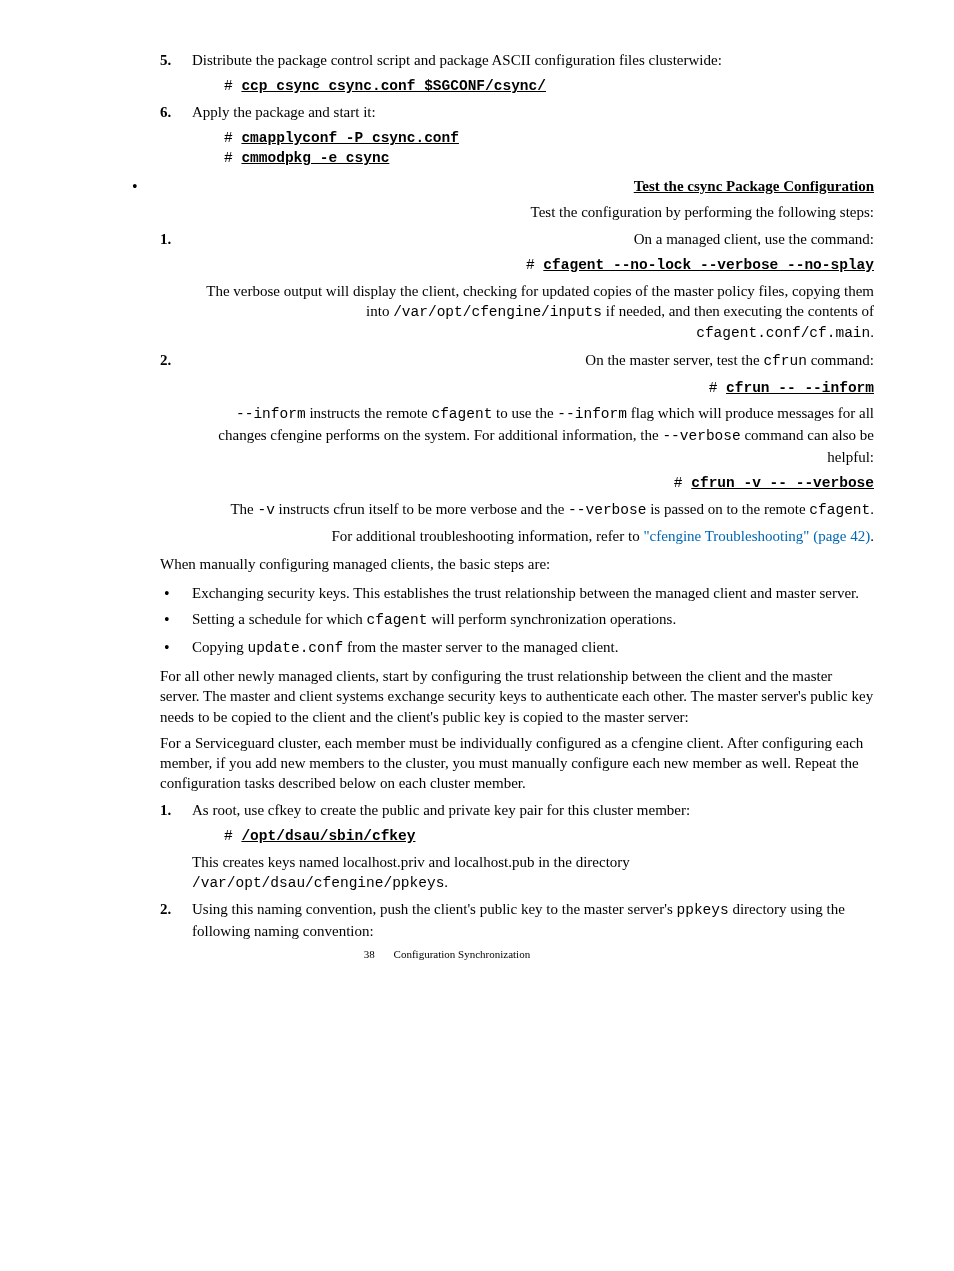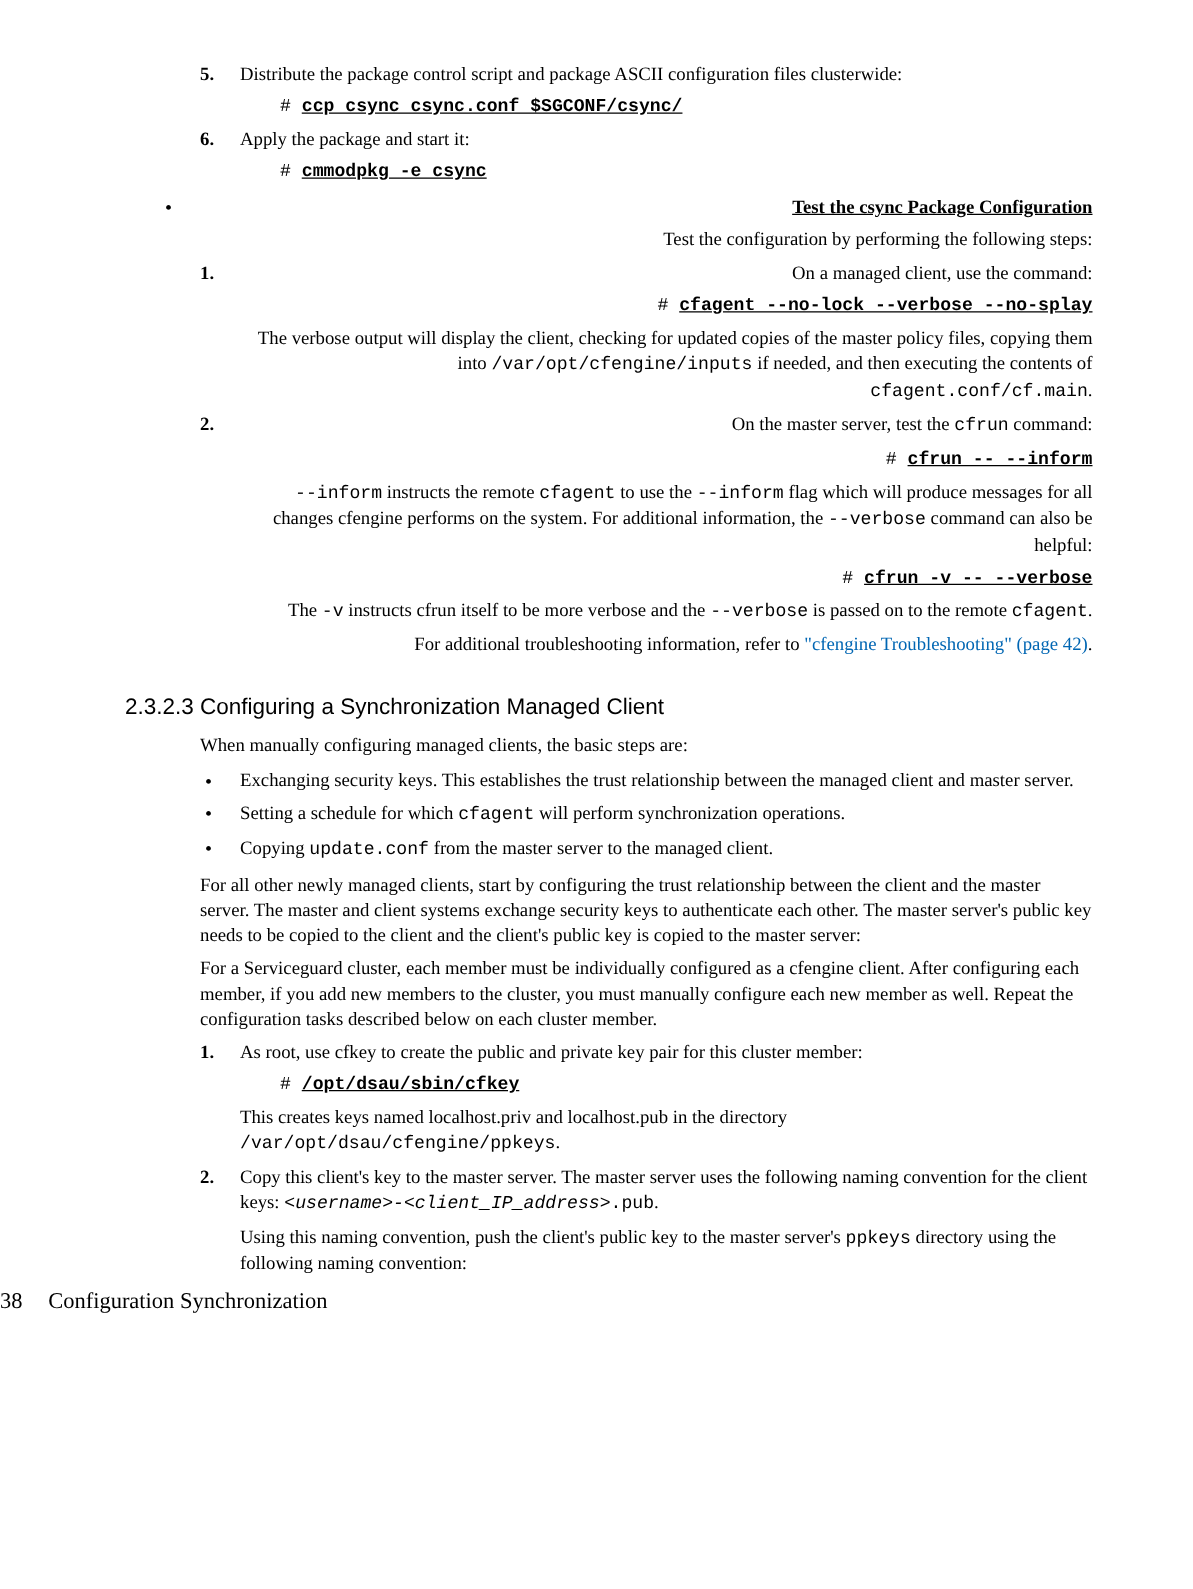--- a/index.html
+++ b/index.html
@@ -69,21 +69,22 @@
   h3.sect {
     font-family: Helvetica, Arial, sans-serif;
     font-weight: normal;
     font-size: 18px;
     margin: 26px 0 10px 0;
     margin-left: -60px;
   }
   .footer {
     position: relative;
     margin-left: -60px;
-    font-size: 18px;
+    font-size: 11px;
+    text-align: center;
   }
   .footer .pn { margin-right: 16px; }
   .italic { font-style: italic; }
 </style>
 </head>
 <body>
 
 <div class="content">
 
   <ol class="numlist">
@@ -91,20 +92,21 @@
       <span class="num">5.</span>
       <span>Distribute the package control script and package ASCII configuration files clusterwide:</span>
       <div class="codeblock inner">
         <span class="code"># </span><span class="code bold">ccp csync csync.conf $SGCONF/csync/</span>
       </div>
     </li>
     <li>
       <span class="num">6.</span>
       <span>Apply the package and start it:</span>
       <div class="codeblock inner">
+        <div><span class="code"># </span><span class="code bold">cmapplyconf -P csync.conf</span></div>
         <div><span class="code"># </span><span class="code bold">cmmodpkg -e csync</span></div>
       </div>
     </li>
   </ol>
 
   <ul class="bullist" style="margin-left:-32px;text-align:right;">
     <li>
       <span class="bold">Test the csync Package Configuration</span>
       <div class="para">Test the configuration by performing the following steps:</div>
 
@@ -141,21 +143,20 @@
           </div>
 
           <div class="para inner">
             <span>For additional troubleshooting information, refer to </span><span class="link">"cfengine Troubleshooting" (page 42)</span><span>.</span>
           </div>
         </li>
       </ol>
     </li>
   </ul>
 
-  <h3 class="sect">2.3.2.3 Configuring a Synchronization Managed Client</h3>
 
   <div class="para">When manually configuring managed clients, the basic steps are:</div>
 
   <ul class="bullist">
     <li><span>Exchanging  security keys. This establishes the trust relationship between the managed client and master server.</span></li>
     <li><span>Setting a schedule for which </span><span class="code">cfagent</span><span> will perform synchronization operations.</span></li>
     <li><span>Copying </span><span class="code">update.conf</span><span> from the master server to the managed client.</span></li>
   </ul>
 
   <div class="para">For all other newly managed clients, start by configuring the trust relationship between the client and the master server. The master and client systems exchange security keys to authenticate each other. The master server's public key needs to be copied to the client and the client's public key is copied to the master server:</div>
@@ -168,21 +169,20 @@
       <div class="codeblock inner">
         <span class="code"># </span><span class="code bold">/opt/dsau/sbin/cfkey</span>
       </div>
       <div class="para inner">
         <span>This creates keys named localhost.priv and localhost.pub in the directory </span><br>
         <span class="code">/var/opt/dsau/cfengine/ppkeys</span><span>.</span>
       </div>
     </li>
     <li>
       <span class="num">2.</span>
-      <span><span>Copy this client's key to the master server. The master server uses the following naming convention for the client keys: </span><span class="code italic">&lt;username&gt;-&lt;client_IP_address&gt;</span><span class="code">.pub</span><span>.</span></span>
       <div class="para inner">
         <span>Using this naming convention, push the client's public key to the master server's </span><span class="code">ppkeys</span><span> directory using the following naming convention:</span>
       </div>
     </li>
   </ol>
 
 </div>
 
 <div class="footer">
   <span class="pn">38</span>

